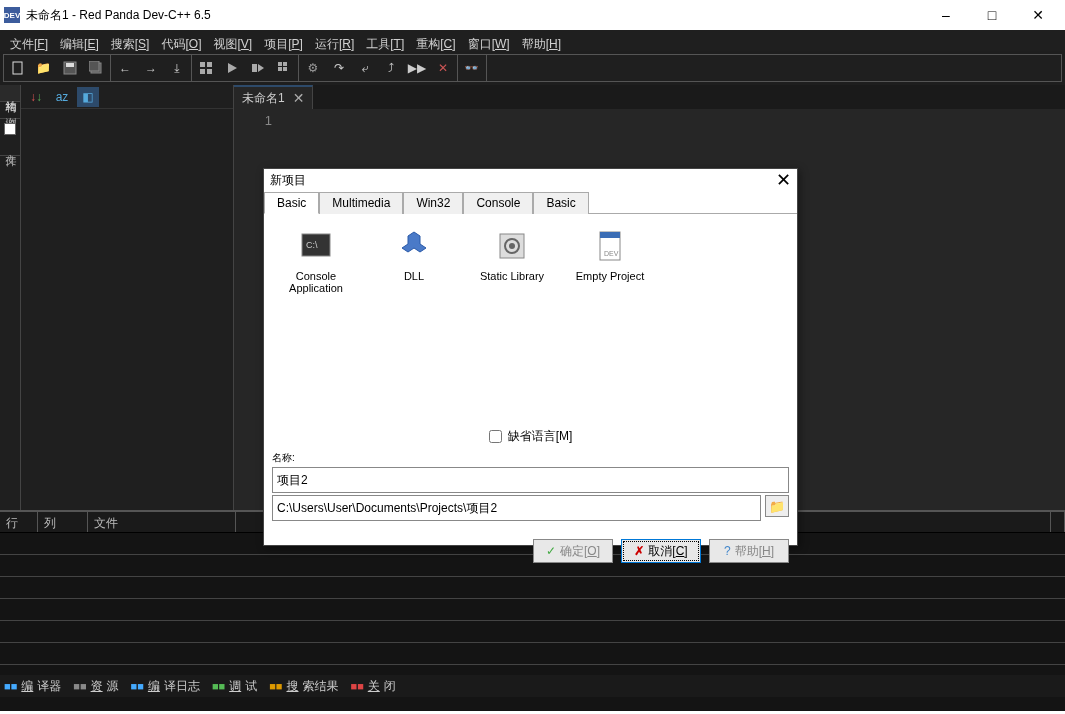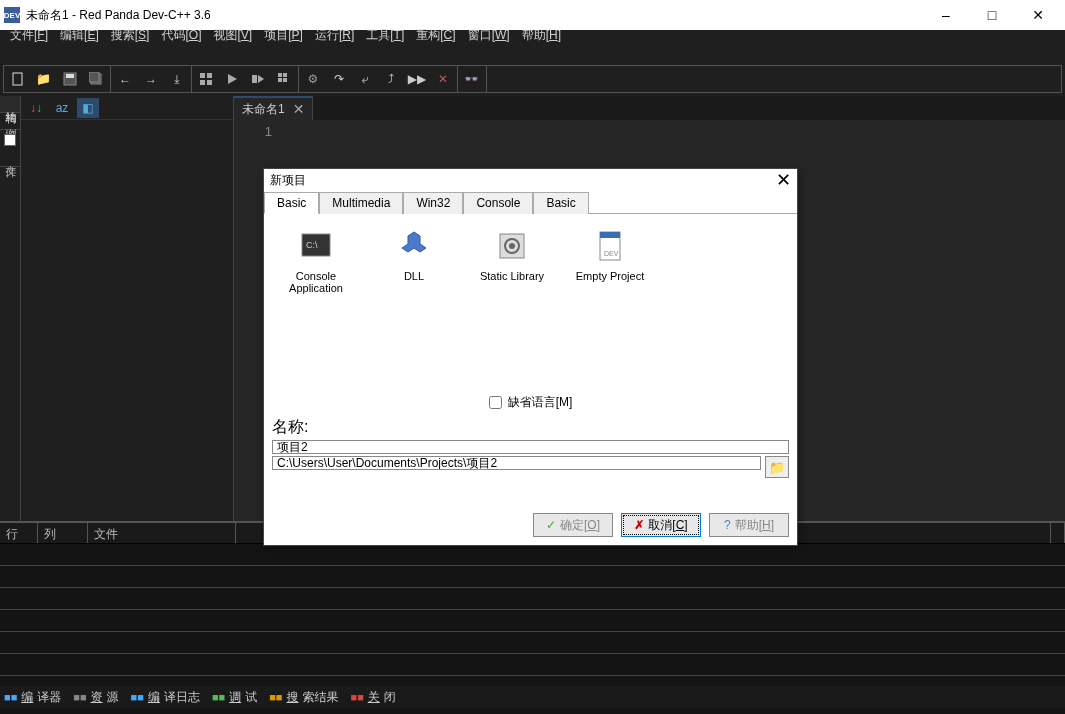--- a/index.html
+++ b/index.html
@@ -6,21 +6,21 @@
 body { width: 1065px; height: 714px; background: #1e1e1e; color: #ccc; overflow: hidden; position: relative; font-size: 12px; }
 
 
 .titlebar { height: 30px; background: #fff; color: #000; display: flex; align-items: center; padding: 0 4px; }
 .titlebar .app-icon { width: 16px; height: 16px; background: #3c5c9c; color: #fff; font-size: 8px; font-weight: bold; display: flex; align-items: center; justify-content: center; margin-right: 6px; }
 .titlebar .title { flex: 1; font-size: 12px; color: #000; }
 .titlebar .win-controls { display: flex; }
 .titlebar .win-btn { width: 46px; height: 30px; display: flex; align-items: center; justify-content: center; font-size: 14px; color: #000; cursor: default; }
 
 
-.menubar { height: 21px; background: #1f1f1f; display: flex; align-items: flex-end; padding: 16px 4px; border-bottom: 0; }
+.menubar { height: 21px; background: #1f1f1f; display: flex; align-items: flex-start; padding: 4px 4px; border-bottom: 0; }
 .menubar .menu-item { padding: 2px 6px; font-size: 12px; color: #d0d0d0; }
 .menubar .menu-item .acc { text-decoration: underline; }
 
 
 .toolbar { height: 28px; background: #1f1f1f; border: 1px solid #555; display: flex; align-items: center; margin: 3px; }
 .toolbar .group { display: flex; align-items: center; border-right: 1px solid #555; height: 100%; padding: 0 4px; gap: 6px; }
 .toolbar .tbtn { width: 20px; height: 20px; display: flex; align-items: center; justify-content: center; color: #ccc; }
 .toolbar .compiler-dd { flex: 1; margin: 2px 4px; height: 22px; background: #2a2a2a; border: 1px solid #666; color: #ccc; padding: 0 6px; display: flex; align-items: center; }
 .toolbar .compiler-dd .arrow { margin-left: auto; }
 
@@ -70,47 +70,47 @@
 .dialog-tabs .dtab.active { background: #fff; border-bottom: 1px solid #fff; }
 
 .dialog-body { flex: 1; padding: 8px; display: flex; flex-direction: column; }
 .template-grid { display: flex; gap: 18px; padding: 4px; height: 168px; }
 .template-item { width: 80px; text-align: center; font-size: 11px; }
 .template-item .ticon { width: 40px; height: 40px; margin: 0 auto 4px; display: flex; align-items: center; justify-content: center; }
 
 .radio-row { display: flex; align-items: center; gap: 24px; justify-content: flex-end; padding: 2px 20px; font-size: 12px; }
 .radio-row label { display: flex; align-items: center; gap: 4px; }
 .radio-row .acc { text-decoration: underline; }
-.check-row { display: flex; align-items: flex-end; justify-content: center; padding: 4px; font-size: 12px; }
+.check-row { display: flex; align-items: flex-end; justify-content: center; padding: 4px; font-size: 12px; margin-top: 34px; }
 .check-row label { display: flex; align-items: center; gap: 4px; }
 
-.field-label { font-size: 16px; padding: 2px 0; }
+.field-label { font-size: 10px; padding: 2px 0; }
 .field-row { display: flex; gap: 4px; margin-bottom: 2px; }
-.field-row input[type=text] { flex: 1; border: 1px solid #888; padding: 2px 4px; font-size: 12px; height: 14px; }
+.field-row input[type=text] { flex: 1; border: 1px solid #888; padding: 2px 4px; font-size: 12px; height: 26px; }
 .field-row .browse-btn { width: 24px; height: 22px; border: 1px solid #888; background: #eee; display: flex; align-items: center; justify-content: center; font-size: 13px; }
 
 .dialog-buttons { display: flex; justify-content: flex-end; gap: 8px; padding: 8px; }
 .dlg-btn { min-width: 80px; height: 24px; border: 1px solid #888; background: #e8e8e8; display: flex; align-items: center; justify-content: center; font-size: 12px; gap: 4px; padding: 0 8px; }
 .dlg-btn.disabled { color: #888; }
 .dlg-btn.focus { border: 1px solid #0078d7; outline: 1px dotted #000; outline-offset: -3px; }
 .dlg-btn .acc { text-decoration: underline; }
 .dlg-btn .ico-red { color: #c00; font-weight: bold; }
 .dlg-btn .ico-green { color: #4a4; }
 .dlg-btn .ico-blue { color: #48c; }
 
 input[type=radio], input[type=checkbox] { margin: 0 2px 0 0; }
 
 svg { display: block; }
 </style>
 </head>
 <body>
 
 <div class="titlebar">
   <div class="app-icon">DEV</div>
-  <div class="title">未命名1 - Red Panda Dev-C++ 3.6</div>
+  <div class="title">未命名1 - Red Panda Dev-C++ 6.5</div>
   <div class="win-controls">
     <div class="win-btn">–</div>
     <div class="win-btn">□</div>
     <div class="win-btn">✕</div>
   </div>
 </div>
 
 <div class="menubar" id="menubar">
     <div class="menu-item">文件[<span class="acc">F</span>]</div>
     <div class="menu-item">编辑[<span class="acc">E</span>]</div>

